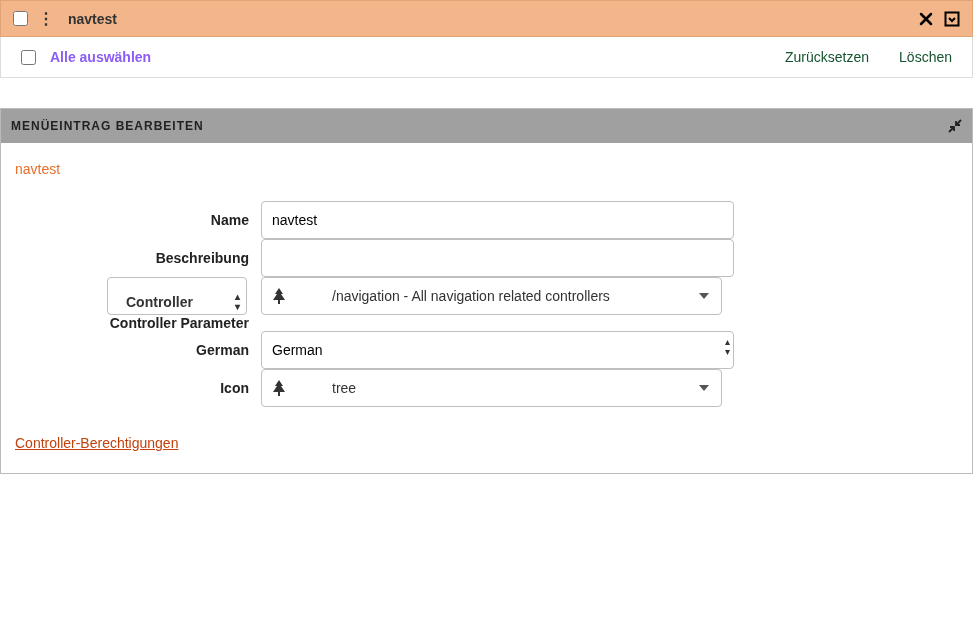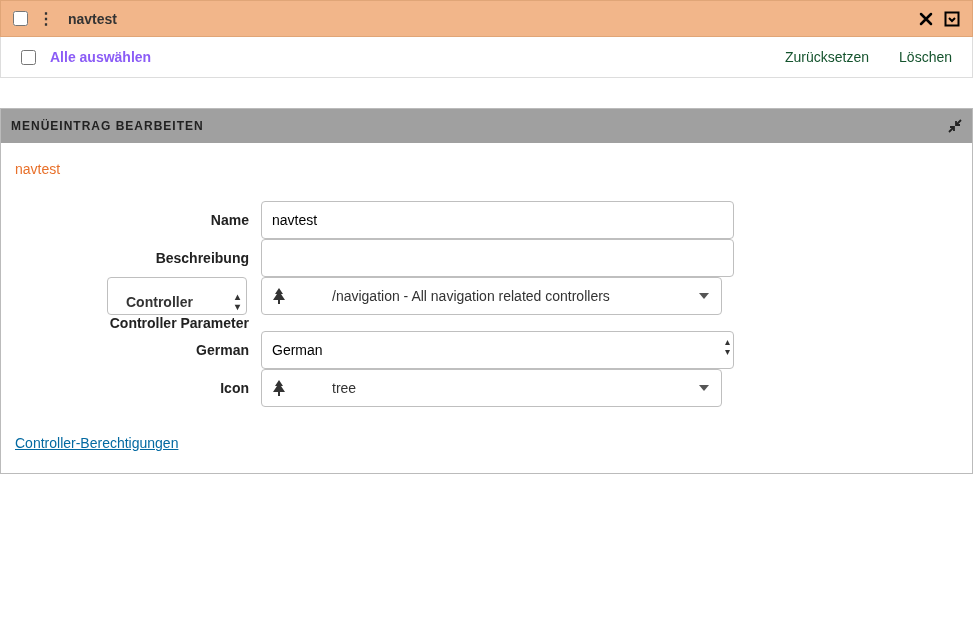--- a/index.html
+++ b/index.html
@@ -40,21 +40,21 @@
 .fcombo .caret { position: absolute; right: 12px; }
 .fcombo .tree-ic { margin-right: 10px; display: inline-flex; }
 .fcombo .tree-ic svg { width: 14px; height: 16px; }
 .fselect { width: 473px; appearance: none; -webkit-appearance: none; }
 .fselect-wrap { position: relative; width: 473px; }
 .fselect-wrap .selcaret { position: absolute; right: 4px; top: 6px; font-size: 10px; line-height: 10px; pointer-events: none; }
 
 .ctrl-btn { height: 38px; border: 1px solid #bfbfbf; border-radius: 4px; padding: 12px 14px 0 18px; font-size: 14px; font-weight: bold; background: #fff; display: flex; align-items: center; margin-right: 14px; cursor: pointer; position: relative; width: 140px; }
 .ctrl-btn .caret2 { position: absolute; right: 6px; font-size: 10px; line-height: 10px; }
 
-.perm-link { color: #0369a1; text-decoration: underline; cursor: pointer; margin-top: 28px; display: inline-block; }
+.perm-link { color: #c2410c; text-decoration: underline; cursor: pointer; margin-top: 28px; display: inline-block; }
 
 .caret svg, .caret2 svg { width: 10px; height: 6px; display: block; }
 </style>
 </head>
 <body>
 
 <div class="topbar">
   <span class="cbwrap">
       <input type="checkbox" style="">
     </span>

